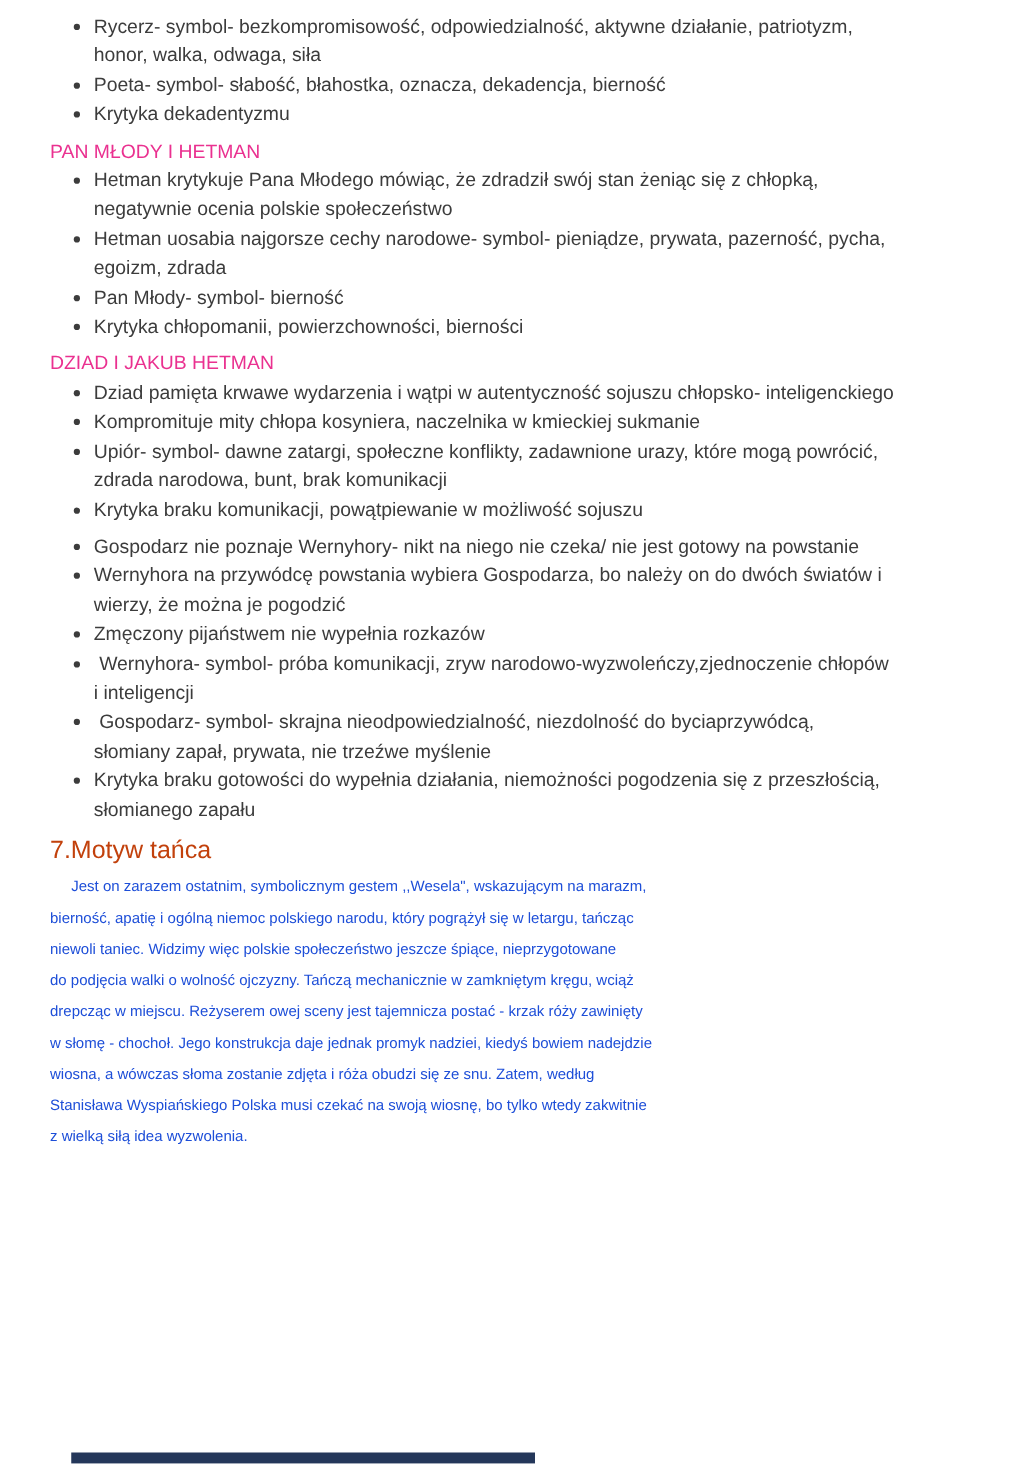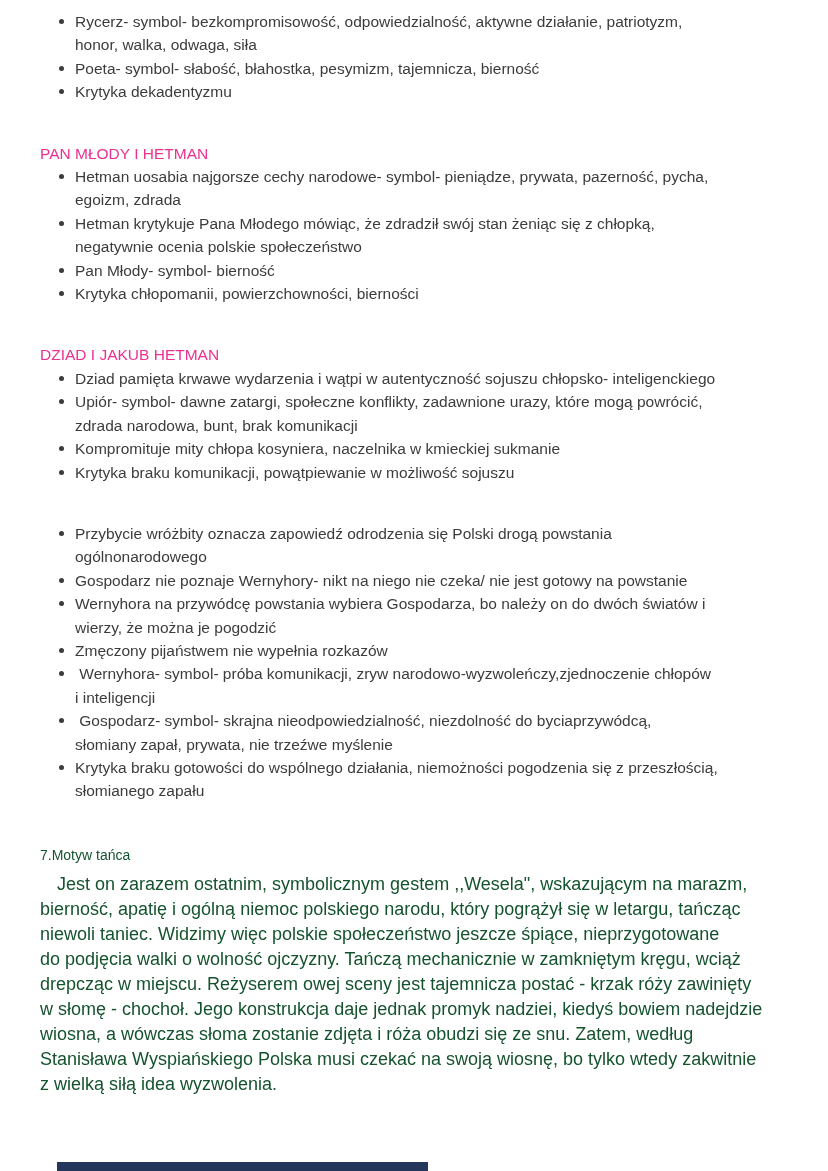--- a/index.html
+++ b/index.html
@@ -34,101 +34,99 @@
     content: "";
     position: absolute;
     left: 2px;
     top: 9px;
     width: 5px;
     height: 5px;
     border-radius: 50%;
     background: #3c3c3c;
   }
   .section {
-    margin-top: 38px;
+    margin-top: 6px;
   }
   .sec-heading {
     margin: 0;
     font-size: 15.5px;
     font-weight: 400;
     line-height: 23.4px;
     color: #ea3190;
   }
   .dance-heading {
     margin: 0;
-    font-size: 14px;
+    font-size: 20px;
     font-weight: 400;
     line-height: 28px;
-    color: #14532d;
+    color: #c2410c;
   }
   .dance-paragraph {
     margin: 3px 0 0 0;
-    font-size: 18px;
+    font-size: 12px;
     line-height: 25px;
     white-space: pre-line;
     text-indent: 17px;
-    color: #14532d;
+    color: #1d4ed8;
   }
   .bottom-bar {
     position: absolute;
     left: 57px;
     top: 1162px;
     width: 371px;
     height: 9px;
     background: #24375a;
   }
 </style>
 </head>
 <body>
 
 <div class="page">
 
   <ul class="bullets">
     <li>Rycerz- symbol- bezkompromisowość, odpowiedzialność, aktywne działanie, patriotyzm,
 honor, walka, odwaga, siła</li>
-    <li>Poeta- symbol- słabość, błahostka, pesymizm, tajemnicza, bierność</li>
+    <li>Poeta- symbol- słabość, błahostka, oznacza, dekadencja, bierność</li>
     <li>Krytyka dekadentyzmu</li>
   </ul>
 
   <div class="section">
     <h2 class="sec-heading">PAN MŁODY I HETMAN</h2>
     <ul class="bullets">
+      <li>Hetman krytykuje Pana Młodego mówiąc, że zdradził swój stan żeniąc się z chłopką,
+negatywnie ocenia polskie społeczeństwo</li>
       <li>Hetman uosabia najgorsze cechy narodowe- symbol- pieniądze, prywata, pazerność, pycha,
 egoizm, zdrada</li>
-      <li>Hetman krytykuje Pana Młodego mówiąc, że zdradził swój stan żeniąc się z chłopką,
-negatywnie ocenia polskie społeczeństwo</li>
       <li>Pan Młody- symbol- bierność</li>
       <li>Krytyka chłopomanii, powierzchowności, bierności</li>
     </ul>
   </div>
 
   <div class="section">
     <h2 class="sec-heading">DZIAD I JAKUB HETMAN</h2>
     <ul class="bullets">
       <li>Dziad pamięta krwawe wydarzenia i wątpi w autentyczność sojuszu chłopsko- inteligenckiego</li>
+      <li>Kompromituje mity chłopa kosyniera, naczelnika w kmieckiej sukmanie</li>
       <li>Upiór- symbol- dawne zatargi, społeczne konflikty, zadawnione urazy, które mogą powrócić,
 zdrada narodowa, bunt, brak komunikacji</li>
-      <li>Kompromituje mity chłopa kosyniera, naczelnika w kmieckiej sukmanie</li>
       <li>Krytyka braku komunikacji, powątpiewanie w możliwość sojuszu</li>
     </ul>
   </div>
 
   <div class="section">
     <ul class="bullets">
-      <li>Przybycie wróżbity oznacza zapowiedź odrodzenia się Polski drogą powstania
-ogólnonarodowego</li>
       <li>Gospodarz nie poznaje Wernyhory- nikt na niego nie czeka/ nie jest gotowy na powstanie</li>
       <li>Wernyhora na przywódcę powstania wybiera Gospodarza, bo należy on do dwóch światów i
 wierzy, że można je pogodzić</li>
       <li>Zmęczony pijaństwem nie wypełnia rozkazów</li>
       <li>&nbsp;Wernyhora- symbol- próba komunikacji, zryw narodowo-wyzwoleńczy,zjednoczenie chłopów
 i inteligencji</li>
       <li>&nbsp;Gospodarz- symbol- skrajna nieodpowiedzialność, niezdolność do byciaprzywódcą,
 słomiany zapał, prywata, nie trzeźwe myślenie</li>
-      <li>Krytyka braku gotowości do wspólnego działania, niemożności pogodzenia się z przeszłością,
+      <li>Krytyka braku gotowości do wypełnia działania, niemożności pogodzenia się z przeszłością,
 słomianego zapału</li>
     </ul>
   </div>
 
   <div class="section">
     <h2 class="dance-heading">7.Motyw tańca</h2>
     <p class="dance-paragraph">Jest on zarazem ostatnim, symbolicznym gestem ,,Wesela", wskazującym na marazm,
 bierność, apatię i ogólną niemoc polskiego narodu, który pogrążył się w letargu, tańcząc
 niewoli taniec. Widzimy więc polskie społeczeństwo jeszcze śpiące, nieprzygotowane
 do podjęcia walki o wolność ojczyzny. Tańczą mechanicznie w zamkniętym kręgu, wciąż

